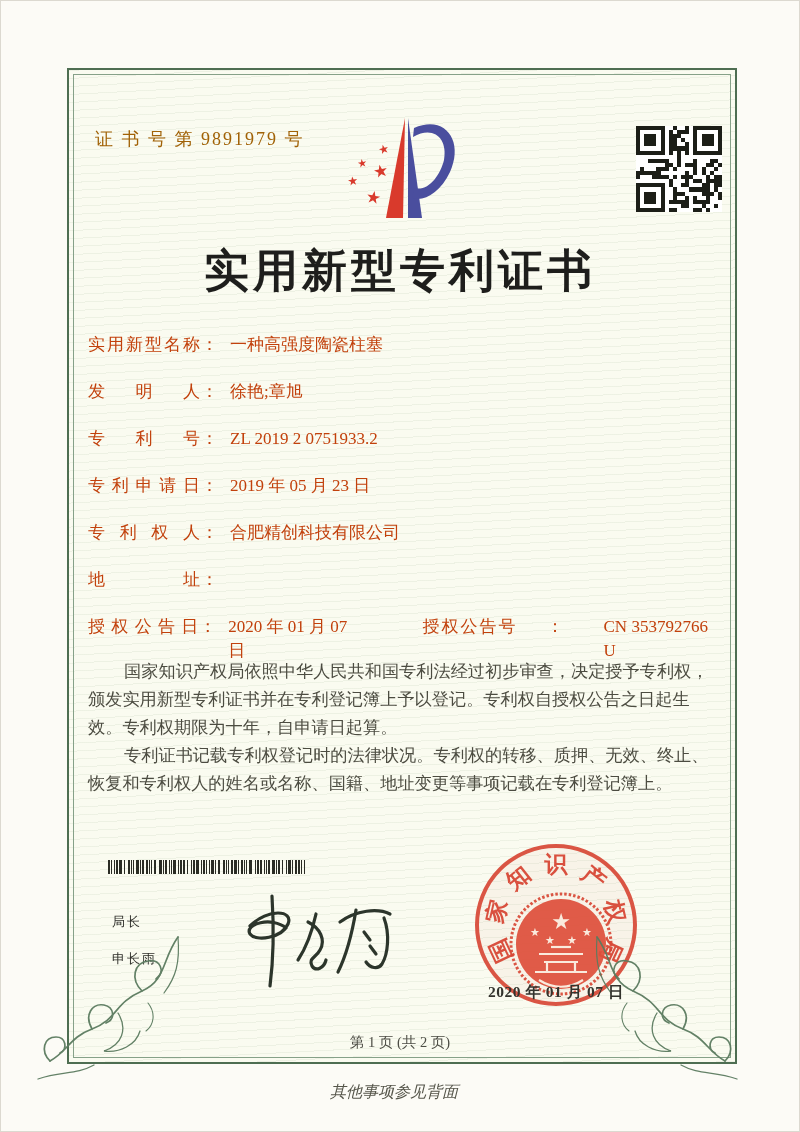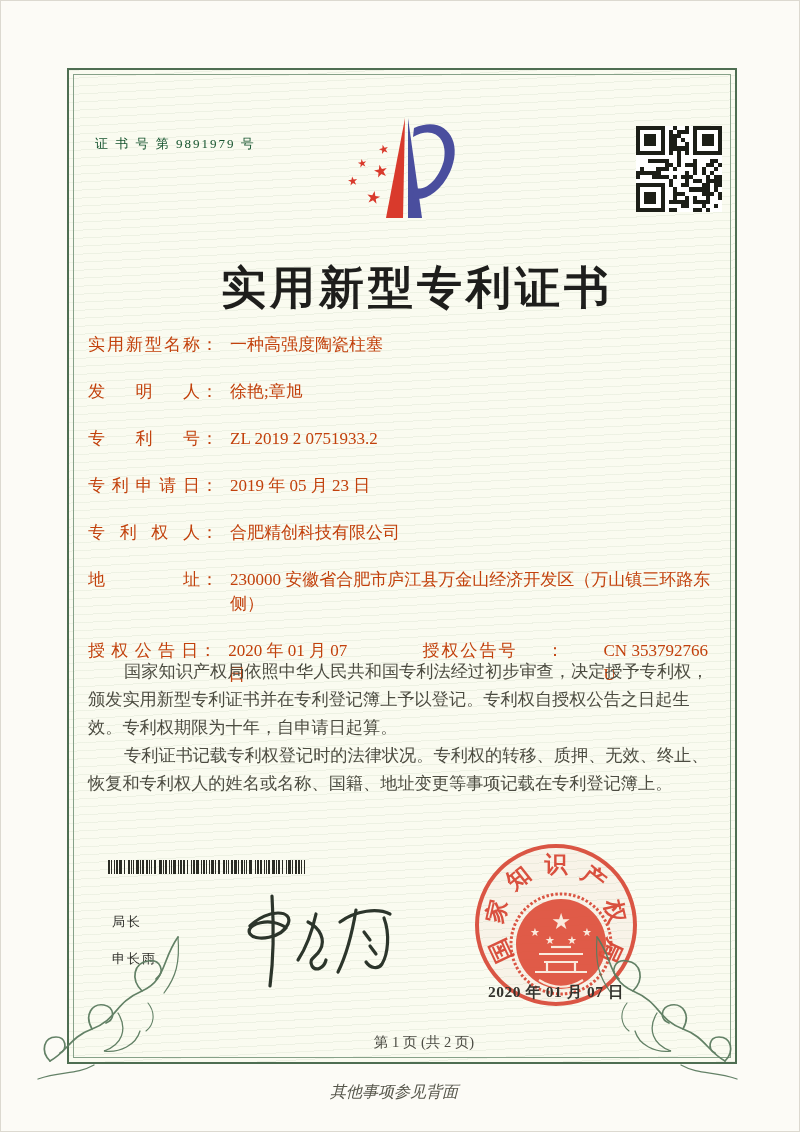--- a/index.html
+++ b/index.html
@@ -14,25 +14,25 @@
     position:absolute;left:67px;top:68px;width:666px;height:992px;
     border:2px solid #4e6e52;
     background-color:#fafbf0;
     background-image:repeating-linear-gradient(177deg,
       rgba(125,155,115,0.10) 0px, rgba(125,155,115,0.10) 1px,
       rgba(125,155,115,0)   1px, rgba(125,155,115,0)   8px);
   }
   .frame::after{
     content:"";position:absolute;inset:4px;border:1px solid #86a188;pointer-events:none;
   }
-  .cert-number{position:absolute;left:95px;top:127px;font-size:13px;letter-spacing:2px;color:#14532d;margin-top:8px;}
+  .cert-number{position:absolute;left:95px;top:127px;font-size:18px;letter-spacing:2px;color:#a16207;}
   .logo{position:absolute;left:342px;top:112px;}
   .qr{position:absolute;left:636px;top:126px;}
   .title{
-    position:absolute;left:67px;top:241px;width:666px;margin:17px;
+    position:absolute;left:67px;top:241px;width:666px;margin:0;
     text-align:center;font-size:45px;font-weight:600;letter-spacing:4px;color:#1e1e1c;
   }
   .fields{position:absolute;left:88px;top:333px;width:632px;font-size:17px;color:#c2410c;}
   .row{display:flex;align-items:flex-start;line-height:24px;margin-bottom:23px;}
   .lab{display:inline-block;width:112px;text-align:justify;text-align-last:justify;white-space:nowrap;}
   .lab2{letter-spacing:2px;white-space:nowrap;}
   .colon{margin-left:1px;}
   .val{flex:1;margin-left:12px;max-width:482px;}
   .val2{margin-left:12px;}
   .pair2{margin-left:56px;display:flex;gap:28px;}
@@ -43,21 +43,21 @@
   .body-text p{margin:0;text-indent:2.1em;}
   .barcode{position:absolute;left:108px;top:860px;}
   .director{position:absolute;left:112px;top:913px;font-size:13px;letter-spacing:2px;color:#2f2f2a;}
   .director .name{margin-top:19px;}
   .signature{position:absolute;left:228px;top:888px;}
   .seal{position:absolute;left:467px;top:841px;}
   .seal-date{
     position:absolute;left:467px;top:982px;width:178px;text-align:center;
     font-size:15.5px;font-weight:bold;letter-spacing:0.5px;color:#33332d;z-index:5;
   }
-  .page-note{position:absolute;left:67px;top:1033px;width:666px;text-align:center;font-size:14.5px;color:#4c4c44;padding-left:24px;}
+  .page-note{position:absolute;left:67px;top:1033px;width:666px;text-align:center;font-size:14.5px;color:#4c4c44;}
   .back-note{position:absolute;left:61px;top:1082px;width:666px;text-align:center;font-size:16px;font-style:italic;color:#55554a;}
   .flourish{position:absolute;z-index:3;}
   .fl-left{left:30px;top:933px;}
   .fl-right{left:590px;top:933px;transform:scaleX(-1);}
 </style>
 </head>
 <body>
 
 <div class="page">
 
@@ -264,21 +264,20 @@
       <span class="val">2019 年 05 月 23 日</span>
     </div>
     <div class="row">
       <span class="lab">专利权人</span>
         <span class="colon">：</span>
       <span class="val">合肥精创科技有限公司</span>
     </div>
     <div class="row">
       <span class="lab">地址</span>
         <span class="colon">：</span>
-      <span class="val">230000 安徽省合肥市庐江县万金山经济开发区（万山镇三环路东侧）</span>
     </div>
     <div class="row">
       <span class="lab">授权公告日</span>
         <span class="colon">：</span>
       <span class="val2">2020 年 01 月 07 日</span>
       <span class="pair2">
         <span class="lab2">授权公告号</span>
           <span class="colon">：</span>
         <span class="val2">CN 353792766 U</span>
       </span>

